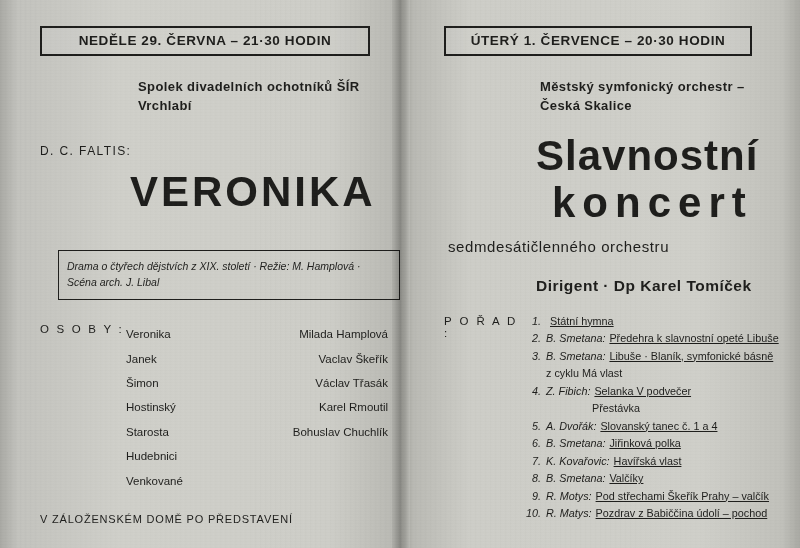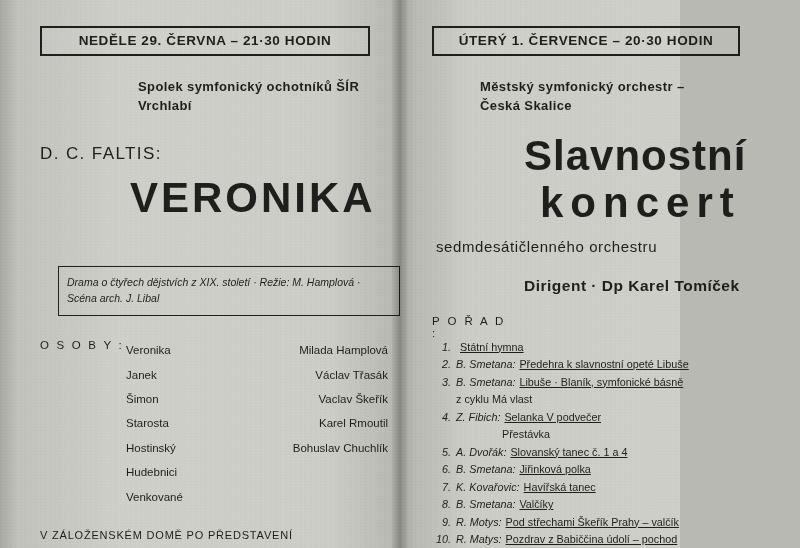--- a/index.html
+++ b/index.html
@@ -8,21 +8,21 @@
   }
   body {
     width: 800px;
     height: 548px;
     overflow: hidden;
     background: #b9b9b4;
     font-family: "Liberation Sans", sans-serif;
   }
   #page {
     position: relative;
-    width: 680px;
+    width: 800px;
     height: 548px;
     background:
       linear-gradient(90deg,
         #a9a9a4 0px, #c2c2bd 18px,
         #cfcfc9 120px, #cdcdc7 330px,
         #b8b8b2 395px, #a5a59f 404px,
         #b9b9b3 414px, #cdcdc7 470px,
         #cfcfc9 700px, #c0c0ba 782px,
         #a8a8a2 800px);
     color: #1d1d1b;
@@ -45,21 +45,21 @@
     height: 548px;
     background: linear-gradient(90deg, rgba(0,0,0,.06), rgba(0,0,0,.22) 45%, rgba(0,0,0,.10) 60%, rgba(255,255,255,.10));
     pointer-events: none;
   }
   .page-col {
     position: absolute;
     top: 0;
     height: 548px;
   }
   #left-col  { left: 40px;  width: 350px; }
-  #right-col { left: 432px; width: 350px; }
+  #right-col { left: 444px; width: 350px; }
 
   .date-band {
     border: 2px solid #1d1d1b;
     padding: 5px 4px 6px;
     text-align: center;
     font-weight: bold;
     font-size: 13.5px;
     letter-spacing: .6px;
     margin-top: 26px;
     background: rgba(255,255,255,.05);
@@ -68,39 +68,39 @@
   #right-col .date-band { width: 296px; }
 
   .ensemble {
     margin-top: 22px;
     font-size: 13px;
     font-weight: bold;
     letter-spacing: .4px;
     line-height: 1.45;
   }
   #left-col .ensemble  { margin-left: 98px; }
-  #right-col .ensemble { margin-left: 48px; }
+  #right-col .ensemble { margin-left: 96px; }
 
   .composer {
     margin-top: 28px;
-    font-size: 17px;
+    font-size: 12px;
     letter-spacing: 1.4px;
     font-weight: normal;
   }
 
   .work-title {
     margin-top: 10px;
     margin-left: 90px;
     font-size: 42px;
     font-weight: bold;
     letter-spacing: 3px;
   }
 
   .credits-box {
-    margin-top: 44px;
+    margin-top: 34px;
     margin-left: 18px;
     width: 324px;
     border: 1.5px solid #1d1d1b;
     padding: 7px 8px 8px;
     font-style: italic;
     font-size: 10.5px;
     line-height: 1.6;
   }
 
   .cast {
@@ -157,21 +157,20 @@
   .conductor {
     margin-top: 22px;
     margin-left: 92px;
     font-size: 15.5px;
     font-weight: bold;
     letter-spacing: .5px;
   }
   .program {
     margin-top: 18px;
     display: flex;
-    flex-direction: column;
   }
   .program-label {
     font-size: 11.5px;
     letter-spacing: 2.4px;
     width: 78px;
     padding-top: 2px;
   }
   .program-list {
     flex: 1;
     font-size: 10.8px;
@@ -204,48 +203,48 @@
 </head>
 <body>
 
 <div id="page">
 
   <div class="page-col" id="left-col">
 
     <div class="date-band">NEDĚLE 29. ČERVNA – 21·30 HODIN</div>
 
     <div class="ensemble">
-      <div>Spolek symfonický ochotníků ŠÍR</div>
+      <div>Spolek divadelních ochotníků ŠÍR</div>
       <div>Vrchlabí</div>
     </div>
 
     <div class="composer">D. C. FALTIS:</div>
 
     <div class="work-title">VERONIKA</div>
 
     <div class="credits-box">
       <div>Drama o čtyřech dějstvích z XIX. století  ·  Režie: M. Hamplová ·</div>
       <div>Scéna arch. J. Libal</div>
     </div>
 
     <div class="cast">
       <div class="cast-label">O S O B Y :</div>
       <div class="cast-roles">
         <div>Veronika</div>
         <div>Janek</div>
         <div>Šimon</div>
+        <div>Hostinský</div>
         <div>Starosta</div>
-        <div>Hostinský</div>
         <div>Hudebnici</div>
         <div>Venkované</div>
       </div>
       <div class="cast-actors">
         <div>Milada Hamplová</div>
+        <div>Vaclav Škeřík</div>
         <div>Václav Třasák</div>
-        <div>Vaclav Škeřík</div>
         <div>Karel Rmoutil</div>
         <div>Bohuslav Chuchlík</div>
       </div>
     </div>
 
     <div class="footer-note">V ZÁLOŽENSKÉM DOMĚ PO PŘEDSTAVENÍ</div>
     <div class="footer-big">přátelský večer s tancem</div>
   </div>
 
   <div class="page-col" id="right-col">
@@ -304,21 +303,21 @@
 
         <div class="prog-row">
           <span class="prog-num">6.</span>
           <span class="prog-comp">B. Smetana:</span>
           <span class="prog-text">Jiřinková polka</span>
         </div>
 
         <div class="prog-row">
           <span class="prog-num">7.</span>
           <span class="prog-comp">K. Kovařovic:</span>
-          <span class="prog-text">Havířská tanec</span>
+          <span class="prog-text">Havířská vlast</span>
         </div>
 
         <div class="prog-row">
           <span class="prog-num">8.</span>
           <span class="prog-comp">B. Smetana:</span>
           <span class="prog-text">Valčíky</span>
         </div>
 
         <div class="prog-row">
           <span class="prog-num">9.</span>

